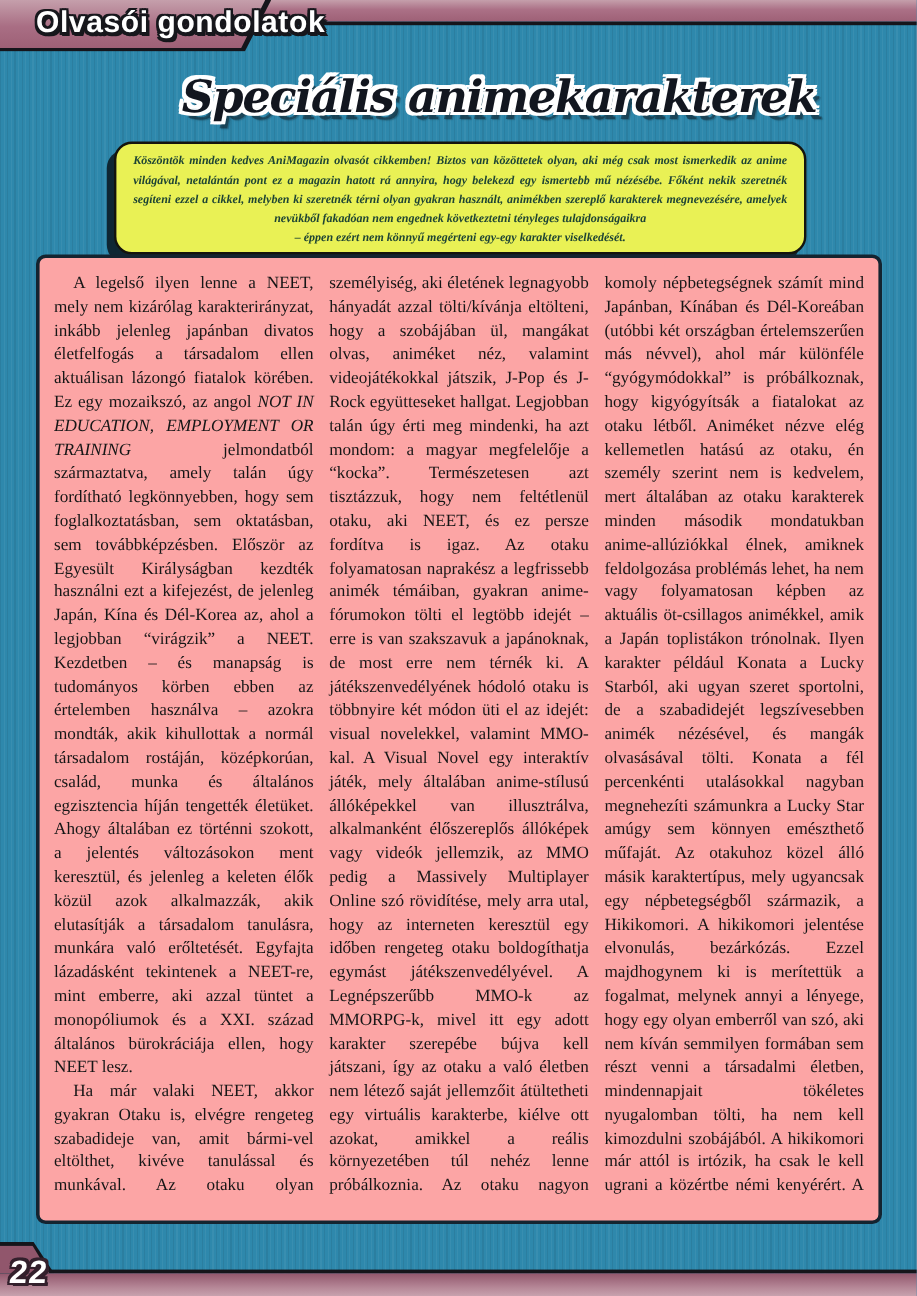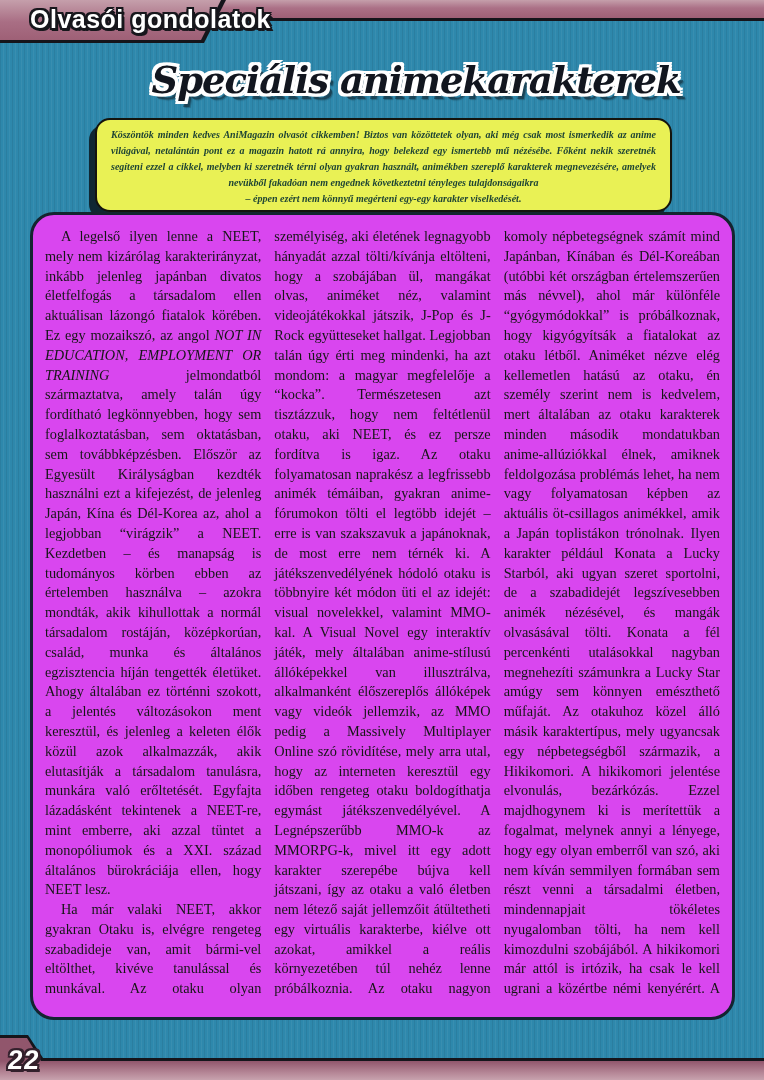--- a/index.html
+++ b/index.html
@@ -61,22 +61,22 @@
   .intro-text{
     font-family:"Liberation Serif",serif;font-style:italic;font-weight:700;
     font-size:10px;line-height:15.9px;color:#1e4434;
   }
   .intro-justified{text-align:justify;text-align-last:center;}
   .intro-centered{text-align:center;}
 
   
   .content-panel{
     position:absolute;left:30px;top:212px;width:705px;height:808px;
-    box-sizing:border-box;background:#d946ef;
-    border:3px solid #142430;border-radius:24px;
+    box-sizing:border-box;background:#fca5a5;
+    border:3px solid #142430;border-radius:8px;
     padding:12px 12px;
   }
   .columns{
     height:100%;overflow:hidden;
     column-count:3;column-gap:13px;column-fill:auto;
     font-size:14.3px;line-height:19.8px;color:#161616;
     text-align:justify;hyphens:auto;-webkit-hyphens:auto;
   }
   .columns p{margin:0;text-indent:16px;}
   .acronym-italic{font-style:italic;}

